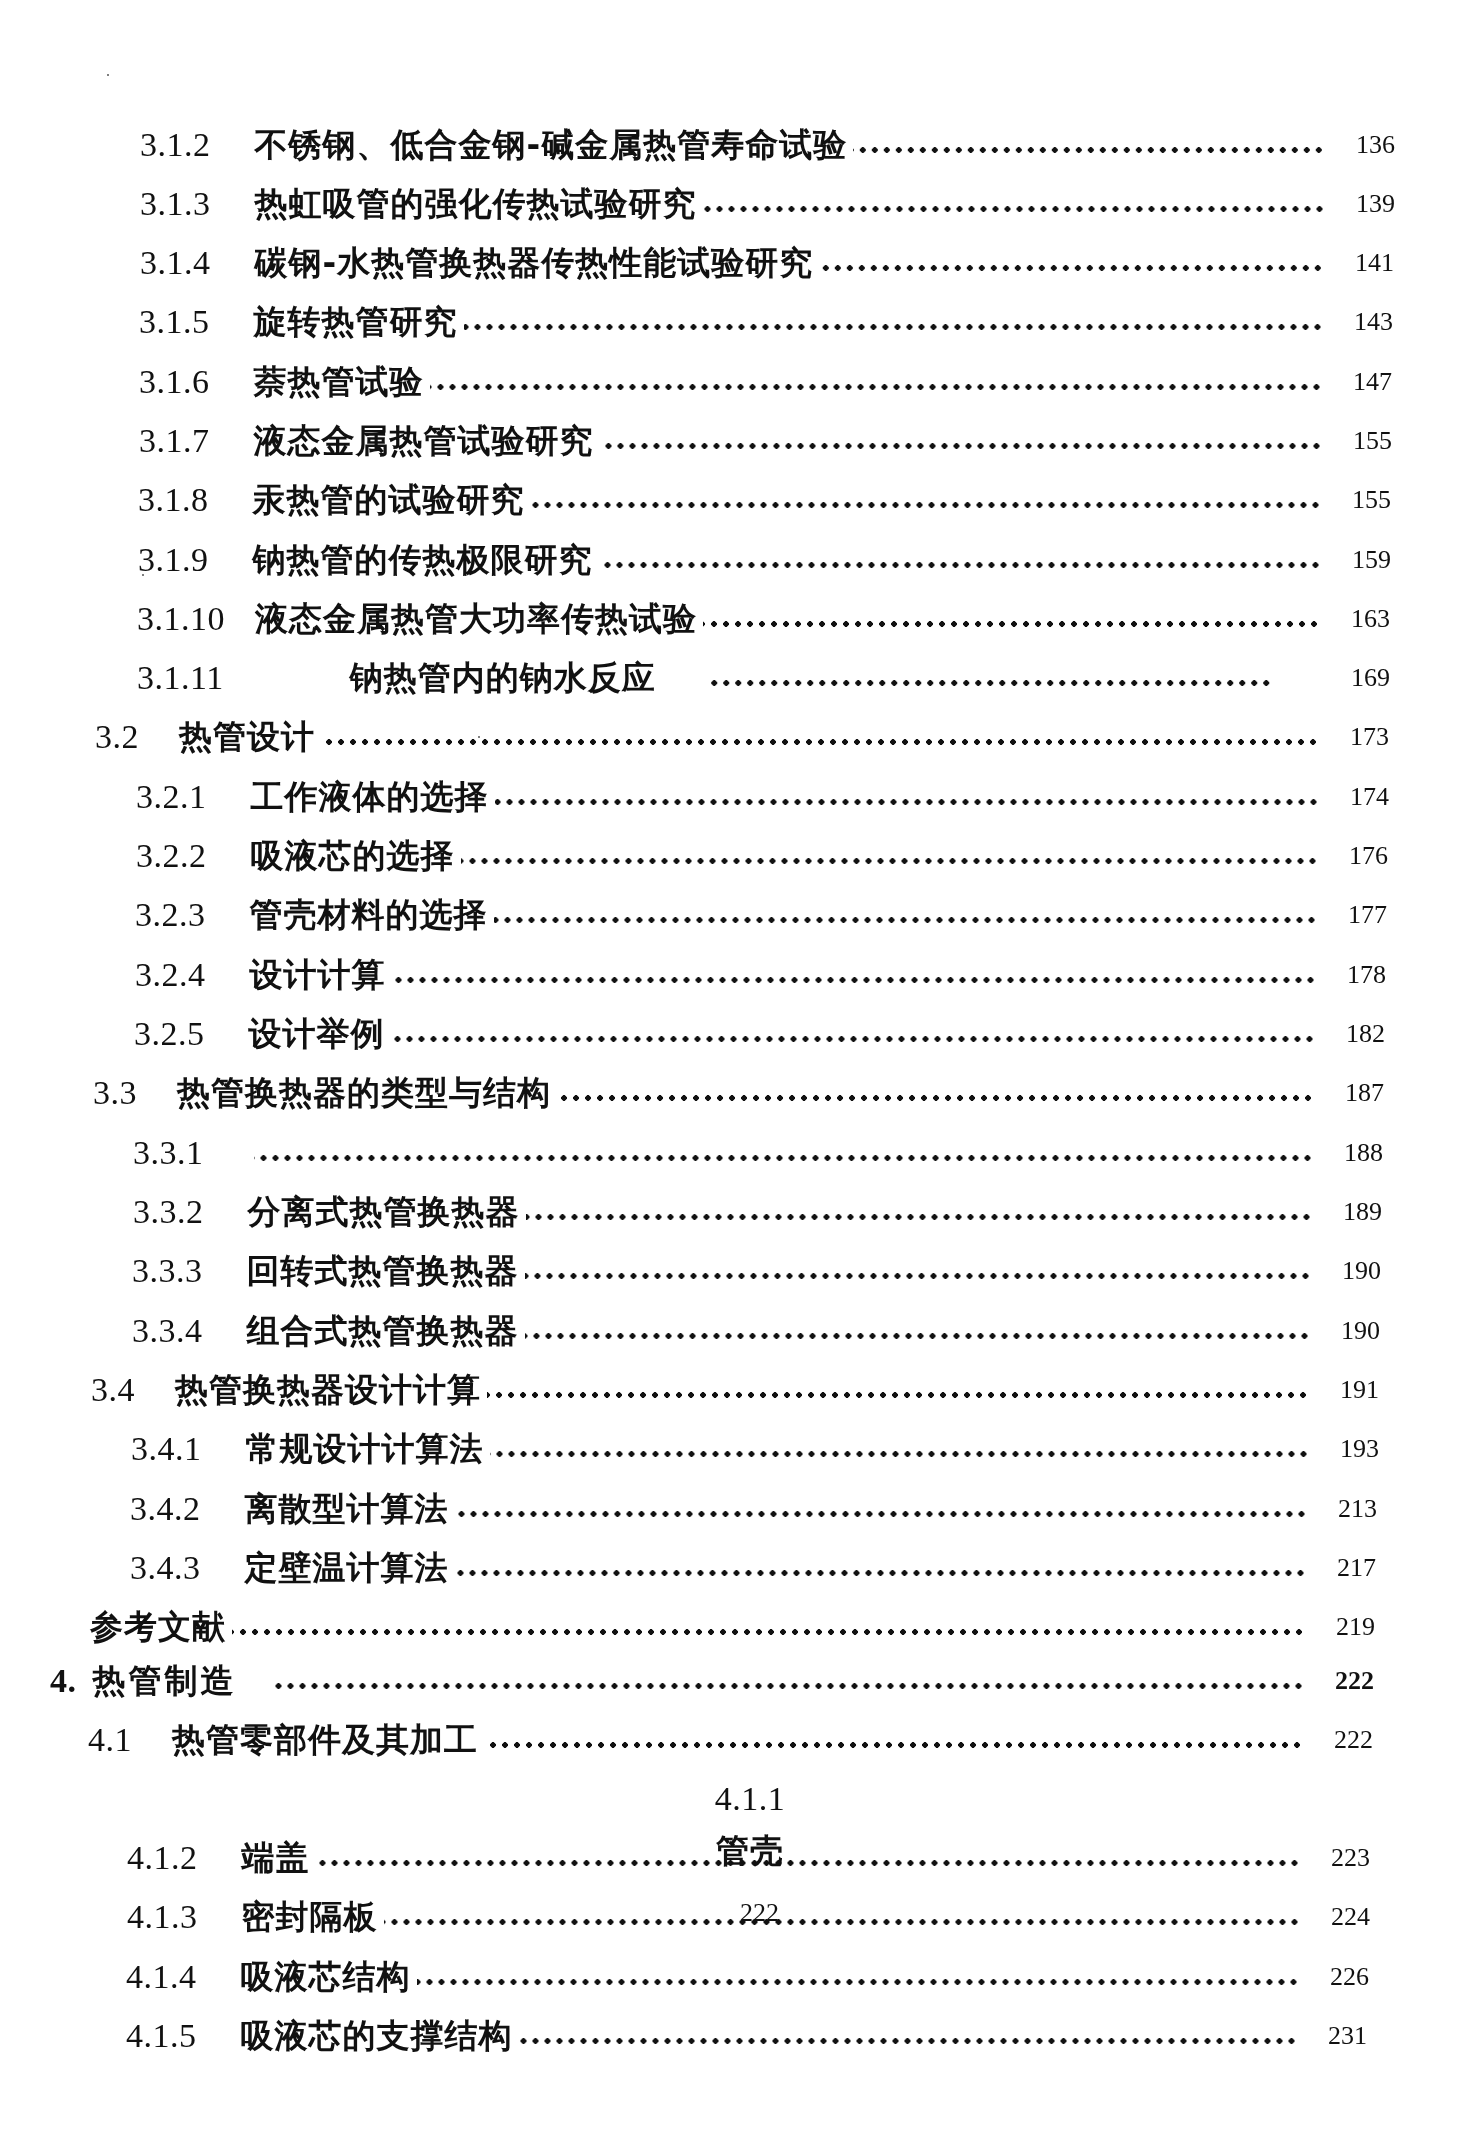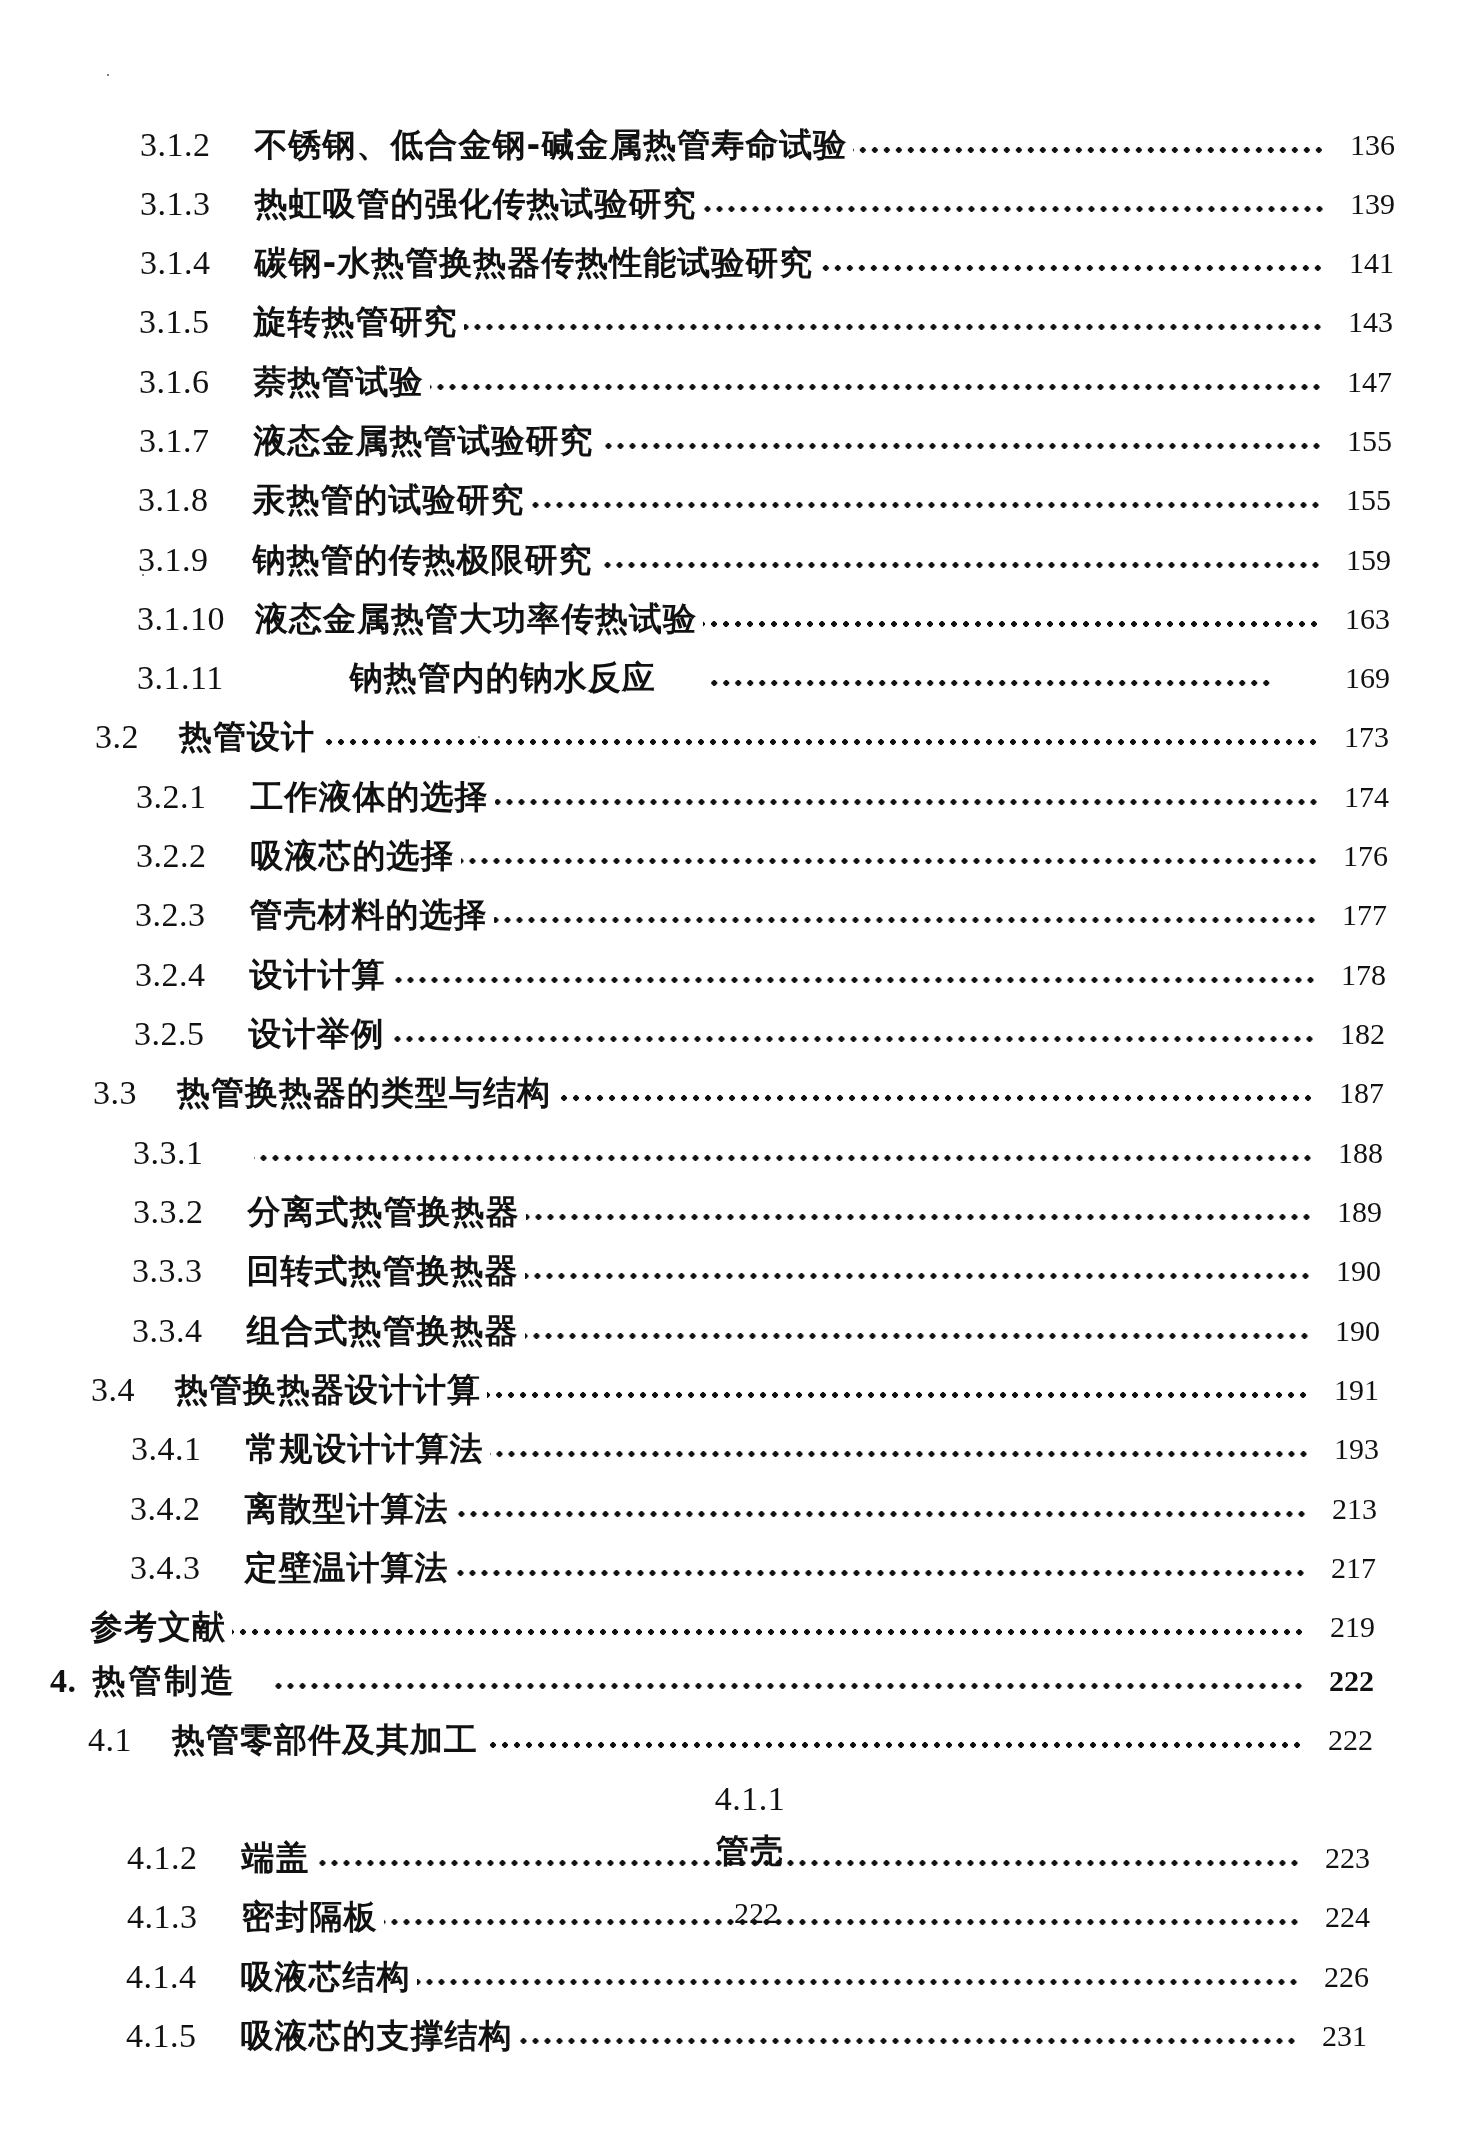--- a/index.html
+++ b/index.html
@@ -21,21 +21,21 @@
     font-family: "DejaVu Sans", "Liberation Sans", sans-serif;
     font-size: 33px; font-weight: bold; letter-spacing: 1px; flex: 0 0 auto;
   }
   .toc-leader {
     flex: 1 1 auto; height: 8px; margin: 10px 12px 0 6px;
     background-image: radial-gradient(circle, #111 2.6px, transparent 3px);
     background-size: 12px 8px; background-repeat: repeat-x; background-position: right center;
   }
   .toc-page {
     font-family: "Liberation Serif", "DejaVu Serif", serif;
-    font-size: 30px; flex: 0 0 auto; text-align: right; min-width: 58px;
+    font-size: 26px; flex: 0 0 auto; text-align: right; min-width: 58px;
   }
   .chapter .toc-num, .chapter .toc-title { font-weight: bold; }
   .chapter .toc-title { letter-spacing: 3px; }
   .chapter .toc-page { font-weight: bold; }
   .gap-l3 { width: 44px; flex: 0 0 auto; }
   .gap-l3w { width: 30px; flex: 0 0 auto; }
   .gap-l2 { width: 40px; flex: 0 0 auto; }
   .gap-ch { width: 16px; flex: 0 0 auto; }
   .speck { position: absolute; width: 2px; height: 2px; background: #555; border-radius: 1px; }
 </style>

